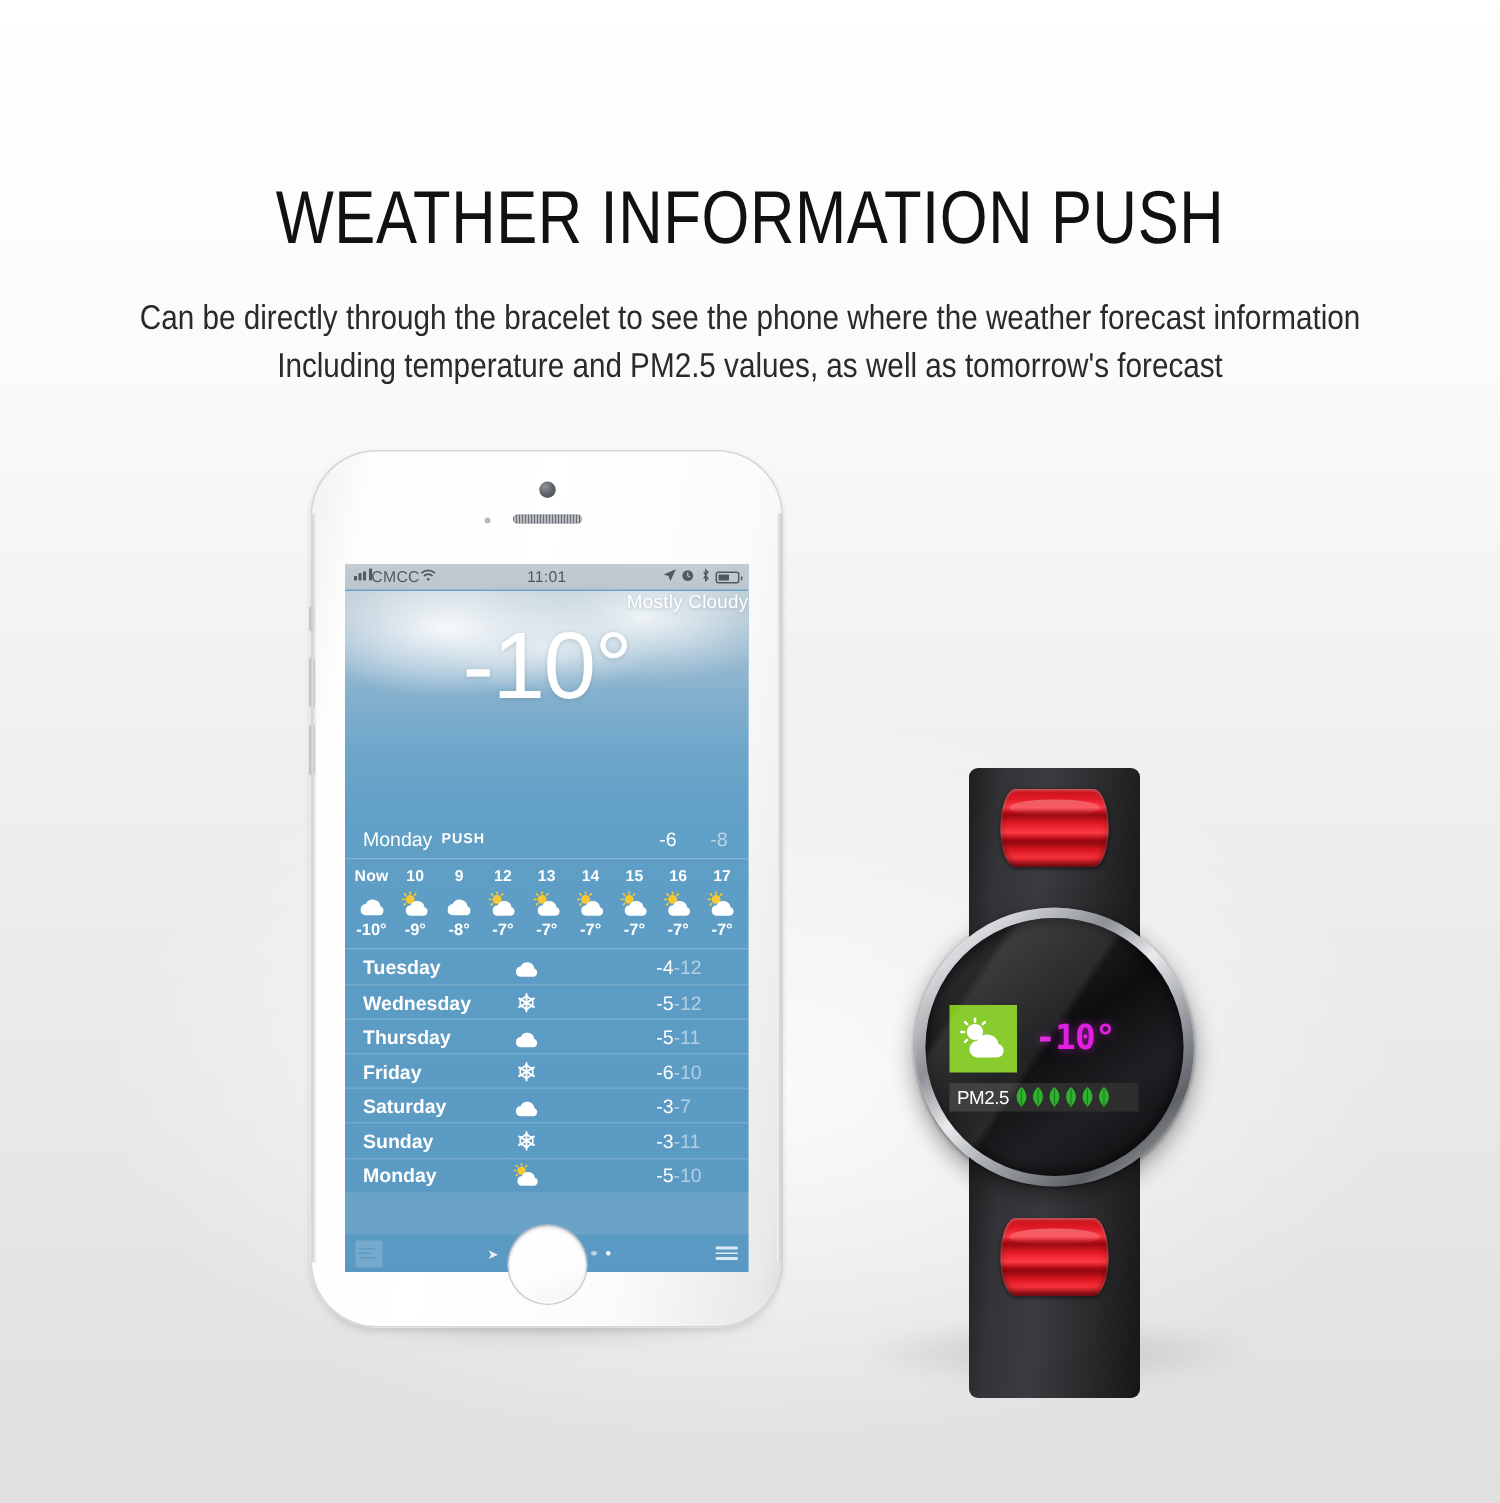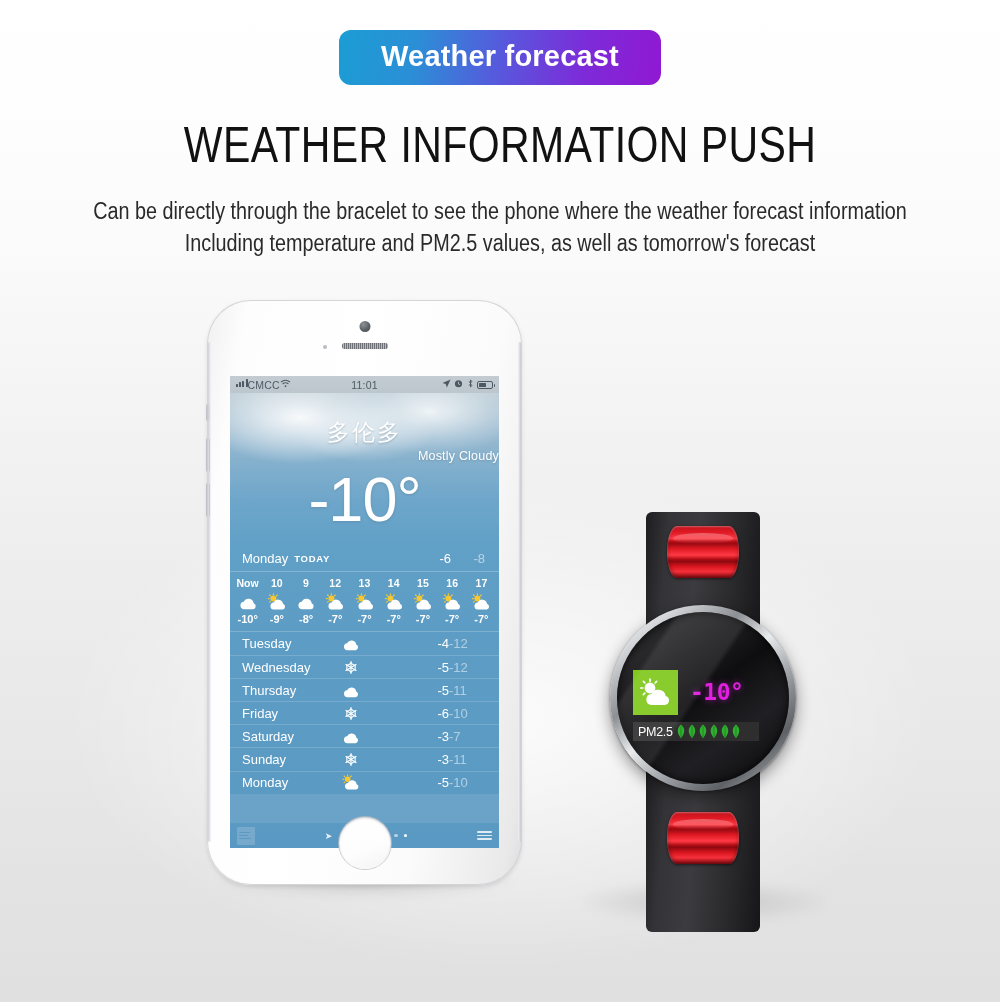--- a/index.html
+++ b/index.html
@@ -268,21 +268,21 @@
     background: linear-gradient(180deg, #5d9cc4, #5b9ac3);
   }
   .drow {
     display: flex; align-items: center;
     height: 23.1px;
     padding: 0 14px 0 12px;
     color: #fff;
     border-top: 1px solid rgba(255,255,255,0.16);
   }
   .drow:first-child { border-top: none; }
-  .d-day { font-size: 13px; font-weight: 400; width: 94px; }
+  .d-day { font-size: 13px; font-weight: 700; width: 94px; }
   .d-icon { width: 30px; display: flex; justify-content: center; align-items: center; }
   .d-hi { margin-left: auto; font-size: 13px; width: 30px; text-align: right; }
   .d-lo { width: 36px; font-size: 13px; color: rgba(255,255,255,0.52); }
 
   .tabbar {
     position: absolute; left: 0; bottom: 0;
     width: 100%; height: 25px;
     display: flex; align-items: center;
     padding: 0 7px;
     background: linear-gradient(180deg, #5b9ac3, #5998c2);
@@ -414,23 +414,20 @@
     font-family: "Liberation Sans Narrow", "Liberation Sans", sans-serif;
     margin-right: 2px;
   }
   .leaf { width: 10px; height: 15px; display: block; }
 </style>
 </head>
 <body>
 
 <div id="page">
 
-  <div class="badge-wrap">
-    <span class="badge">Weather forecast</span>
-  </div>
 
   <div class="headline">WEATHER INFORMATION PUSH</div>
   <div class="subline l1">Can be directly through the bracelet to see the phone where the weather forecast information</div>
   <div class="subline l2">Including temperature and PM2.5 values, as well as tomorrow's forecast</div>
 
   <div id="phone">
     <div class="phone-shadow"></div>
     <div class="phone-body">
       <div class="phone-edge-l"></div>
       <div class="phone-edge-r"></div>
@@ -479,28 +476,27 @@
                   <path d="M2 2.6 L5 7.4 L3.5 9 V1 L5 2.6 L2 7.4" stroke="#4e5a63" stroke-width="1" fill="none"></path>
                 </svg>
             </span>
             <span class="battery">
                 <b></b>
               </span>
           </div>
         </div>
 
         <div class="hero">
-          <div class="city">多伦多</div>
           <div class="cond">Mostly Cloudy</div>
           <div class="big-temp">-10°</div>
         </div>
 
         <div class="today-row">
           <span class="today-day">Monday</span>
-          <span class="today-label">TODAY</span>
+          <span class="today-label">PUSH</span>
           <span class="today-hi">-6</span>
           <span class="today-lo">-8</span>
         </div>
 
         <div class="hourly" id="hourly-row">
             <div class="hour now">
               <div class="h-t">Now</div>
               <div class="h-i">
                 <svg width="22" height="18" viewBox="0 0 24 20">
                   <path d="M7 18 a4.2 4.2 0 0 1 0.3 -8.3 a5.8 5.8 0 0 1 11 1.6 a3.5 3.5 0 0 1 -0.7 6.7 Z" fill="#ffffff"></path>

